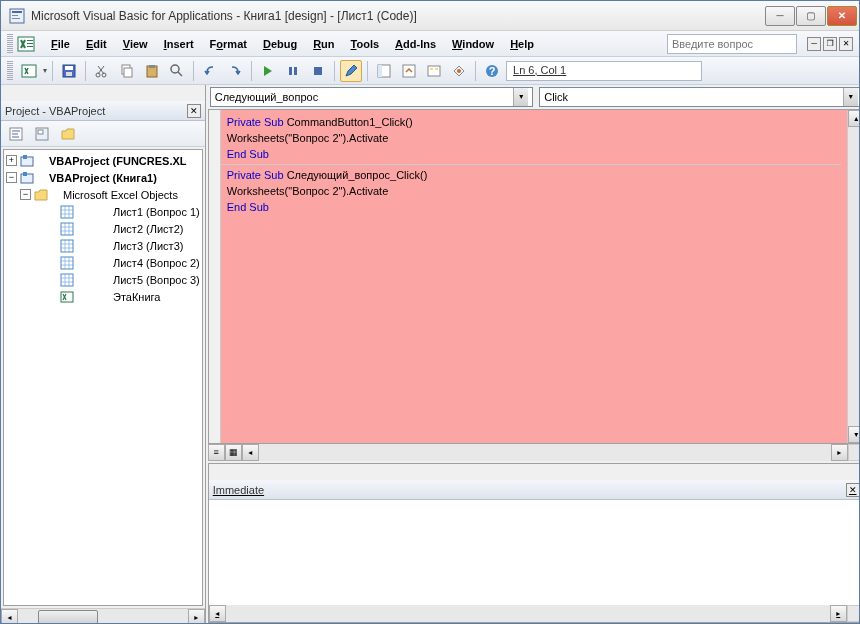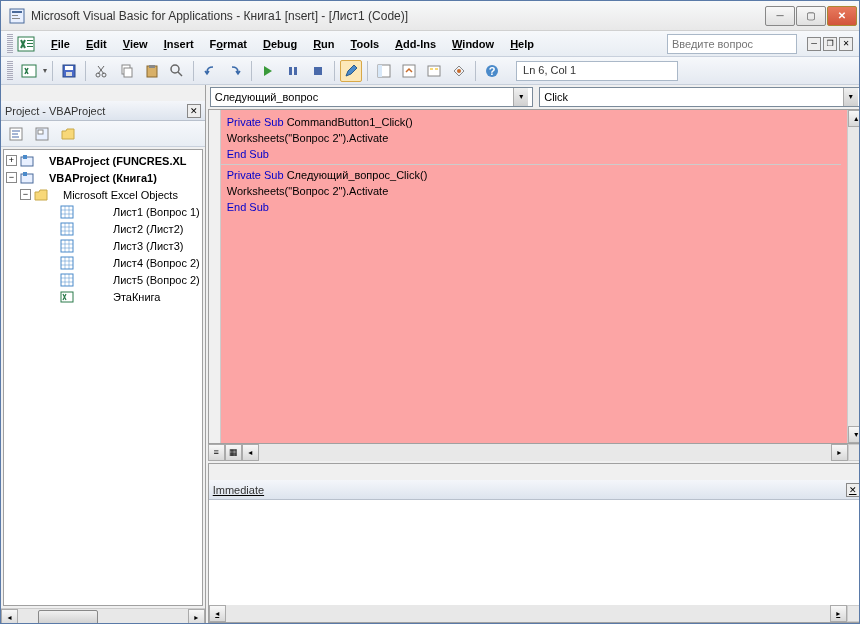--- a/index.html
+++ b/index.html
@@ -20,21 +20,21 @@
 .menu-item u { text-decoration: underline; }
 .menu-spacer { flex: 1; }
 .help-input { width: 130px; height: 20px; border: 1px solid #aab8c8; background: #fff; padding: 2px 4px; color: #888; }
 .mdi-btns { display: flex; gap: 2px; margin-left: 10px; }
 .mdi-btn { width: 14px; height: 14px; border: 1px solid #888; background: #eee; display: flex; align-items: center; justify-content: center; cursor: pointer; font-size: 8px; }
 
 .toolbar { height: 28px; background: linear-gradient(#f6f8fb, #e4e9f1); border-bottom: 1px solid #c8d0dc; display: flex; align-items: center; padding: 0 6px; gap: 3px; }
 .tb-grip { width: 6px; height: 20px; background: repeating-linear-gradient(to bottom, #aab 0 1px, transparent 1px 2px); margin-right: 2px; }
 .tb-btn { width: 22px; height: 22px; display: flex; align-items: center; justify-content: center; cursor: pointer; border-radius: 2px; }
 .tb-sep { width: 1px; height: 20px; background: #b8c0cc; margin: 0 2px; }
-.tb-pos { width: 162px; height: 20px; border: 1px solid #aab8c8; background: #fff; padding: 2px 6px; color: #333; margin-left: 10px; }
+.tb-pos { width: 196px; height: 20px; border: 1px solid #aab8c8; background: #fff; padding: 2px 6px; color: #333; margin-left: 0; text-decoration: underline; }
 
 .content { display: flex; height: 540px; }
 .project-pane { width: 210px; display: flex; flex-direction: column; border-right: 1px solid #a0a0a0; }
 .pane-header { height: 20px; background: linear-gradient(#f4f6fa, #dde4ee); border-bottom: 1px solid #b8c0cc; display: flex; align-items: center; padding: 0 4px; margin-top: 16px; }
 .pane-title { flex: 1; font-size: 11px; color: #333; }
 .pane-close { width: 14px; height: 14px; border: 1px solid #888; background: #eee; font-size: 9px; text-align: center; line-height: 12px; cursor: pointer; }
 .proj-toolbar { height: 26px; background: linear-gradient(#f6f8fb,#e8edf3); border-bottom: 1px solid #c8d0dc; display: flex; align-items: center; padding: 0 4px; gap: 4px; }
 .proj-tb-btn { width: 22px; height: 22px; display: flex; align-items: center; justify-content: center; cursor: pointer; }
 .proj-tree { flex: 1; background: #fff; border: 1px solid #a0a0a0; margin: 2px; overflow: auto; padding: 2px; }
 .tree-node { display: flex; align-items: center; height: 17px; white-space: nowrap; }
@@ -76,21 +76,21 @@
 
   <div class="titlebar">
     <span class="titlebar-icon">
       <svg width="16" height="16">
           <rect x="1" y="1" width="14" height="14" fill="#e8f0ff" stroke="#4a6a9a"></rect>
           <rect x="3" y="3" width="10" height="2" fill="#4a6a9a"></rect>
           <rect x="3" y="7" width="6" height="1" fill="#888"></rect>
           <rect x="3" y="10" width="8" height="1" fill="#888"></rect>
         </svg>
     </span>
-    <span class="titlebar-text">Microsoft Visual Basic for Applications - Книга1 [nsert] - [Лист1 (Code)]</span>
+    <span class="titlebar-text">Microsoft Visual Basic for Applications - Книга1 [design] - [Лист1 (Code)]</span>
     <div class="win-btns">
       <div class="win-btn min">─</div>
       <div class="win-btn max">▢</div>
       <div class="win-btn close">✕</div>
     </div>
   </div>
 
   <div class="menubar">
     <div class="menu-grip"></div>
     <span class="menu-icon">
@@ -326,21 +326,21 @@
             </span>
           <span class="tree-label">Лист4 (Вопрос 2)</span>
         </div>
         <div class="tree-node indent3">
           <span class="tree-icon">
               <svg width="14" height="14">
                 <rect x="1" y="1" width="12" height="12" fill="#fff" stroke="#4a8aca"></rect>
                 <path d="M1 5 h12 M1 9 h12 M5 1 v12 M9 1 v12" stroke="#4a8aca" stroke-width="0.5"></path>
               </svg>
             </span>
-          <span class="tree-label">Лист5 (Вопрос 2)</span>
+          <span class="tree-label">Лист5 (Вопрос 3)</span>
         </div>
         <div class="tree-node indent3">
           <span class="tree-icon">
               <svg width="14" height="14">
                 <rect x="1" y="2" width="12" height="10" fill="#fff" stroke="#2a7a4a"></rect>
                 <path d="M3 4 L6 10 M6 4 L3 10" stroke="#2a7a4a" stroke-width="1.2"></path>
               </svg>
             </span>
           <span class="tree-label">ЭтаКнига</span>
         </div>

